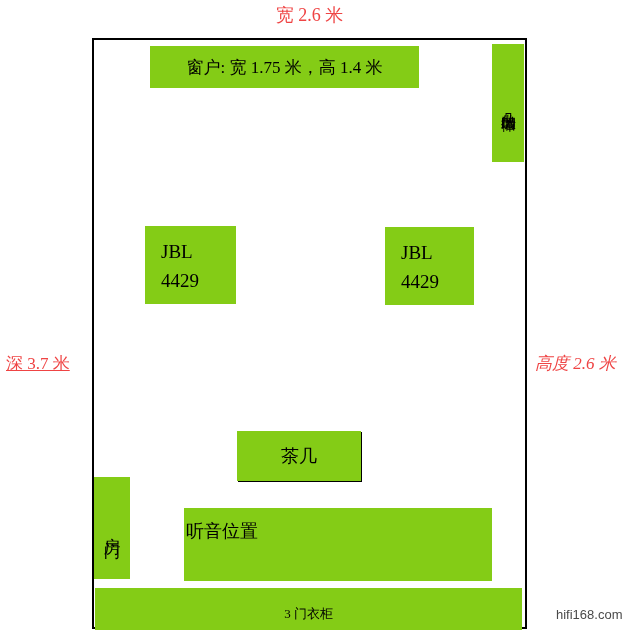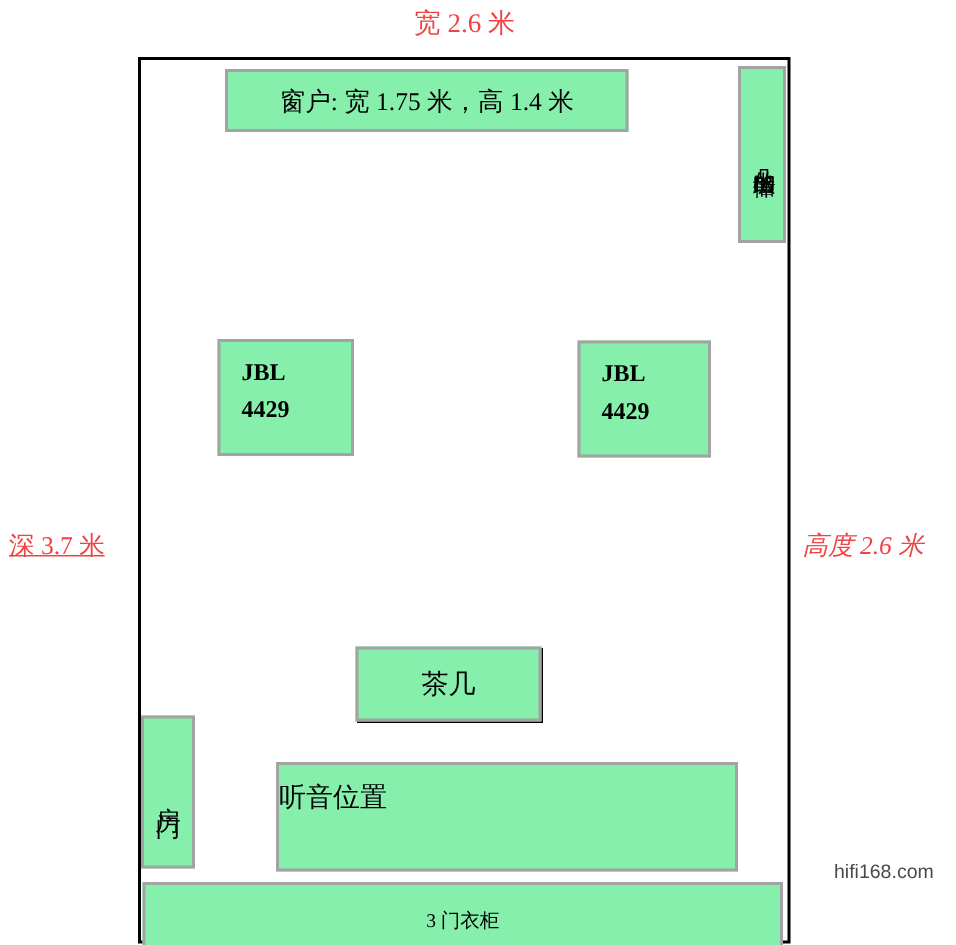--- a/index.html
+++ b/index.html
@@ -7,22 +7,22 @@
     position:relative;
     width:637px;height:630px;
     background:#fff;
     font-family:"Liberation Serif","DejaVu Serif",serif;
     color:#000;
     overflow:hidden;
   }
   .abs{position:absolute;}
   .box{
     position:absolute;
-    border:2px solid #a3a3a3;
-    background:#86efac;
+    border:2px solid #84cc16;
+    background:#84cc16;
     box-sizing:border-box;
   }
   .dim-label{
     position:absolute;
     font-size:18px;
     white-space:nowrap;
     color:#ef4444;
   }
   .vtext{
     writing-mode:vertical-rl;
@@ -43,24 +43,23 @@
     left:150px;top:46px;width:269px;height:42px;
     display:flex;align-items:center;justify-content:center;
     font-size:17px;white-space:nowrap;
   }
   #protruding-wall-box{
     left:492px;top:44px;width:32px;height:118px;
     font-size:15px;line-height:1.0;
     letter-spacing:1px;
   }
   .speaker{
-    font-size:16px;
+    font-size:19px;
     padding:9px 0 0 14px;
     line-height:1.55;
-    font-weight:bold;
   }
   #speaker-left{left:145px;top:226px;width:91px;height:78px;}
   #speaker-right{left:385px;top:227px;width:89px;height:78px;}
   #depth-label{left:6px;top:352px;font-size:17px;text-decoration:underline;}
   #height-label{left:535px;top:352px;font-size:17px;font-style:italic;}
   #tea-table-box{
     left:237px;top:431px;width:124px;height:50px;
     display:flex;align-items:center;justify-content:center;
     font-size:18px;
     box-shadow:1px 1px 0 #000;
@@ -75,21 +74,21 @@
     text-align:left;
     font-size:18px;
     padding-top:9px;
   }
   #wardrobe-box{
     left:95px;top:588px;width:427px;height:51px;
     display:flex;align-items:center;justify-content:center;
     font-size:13px;
   }
   #watermark{
-    left:556px;top:573px;
+    left:556px;top:607px;
     font-size:13px;
     color:#4a4a4a;
     font-family:"Liberation Sans","DejaVu Sans",sans-serif;
   }
 </style>
 </head>
 <body>
 
 <div id="canvas">
 

